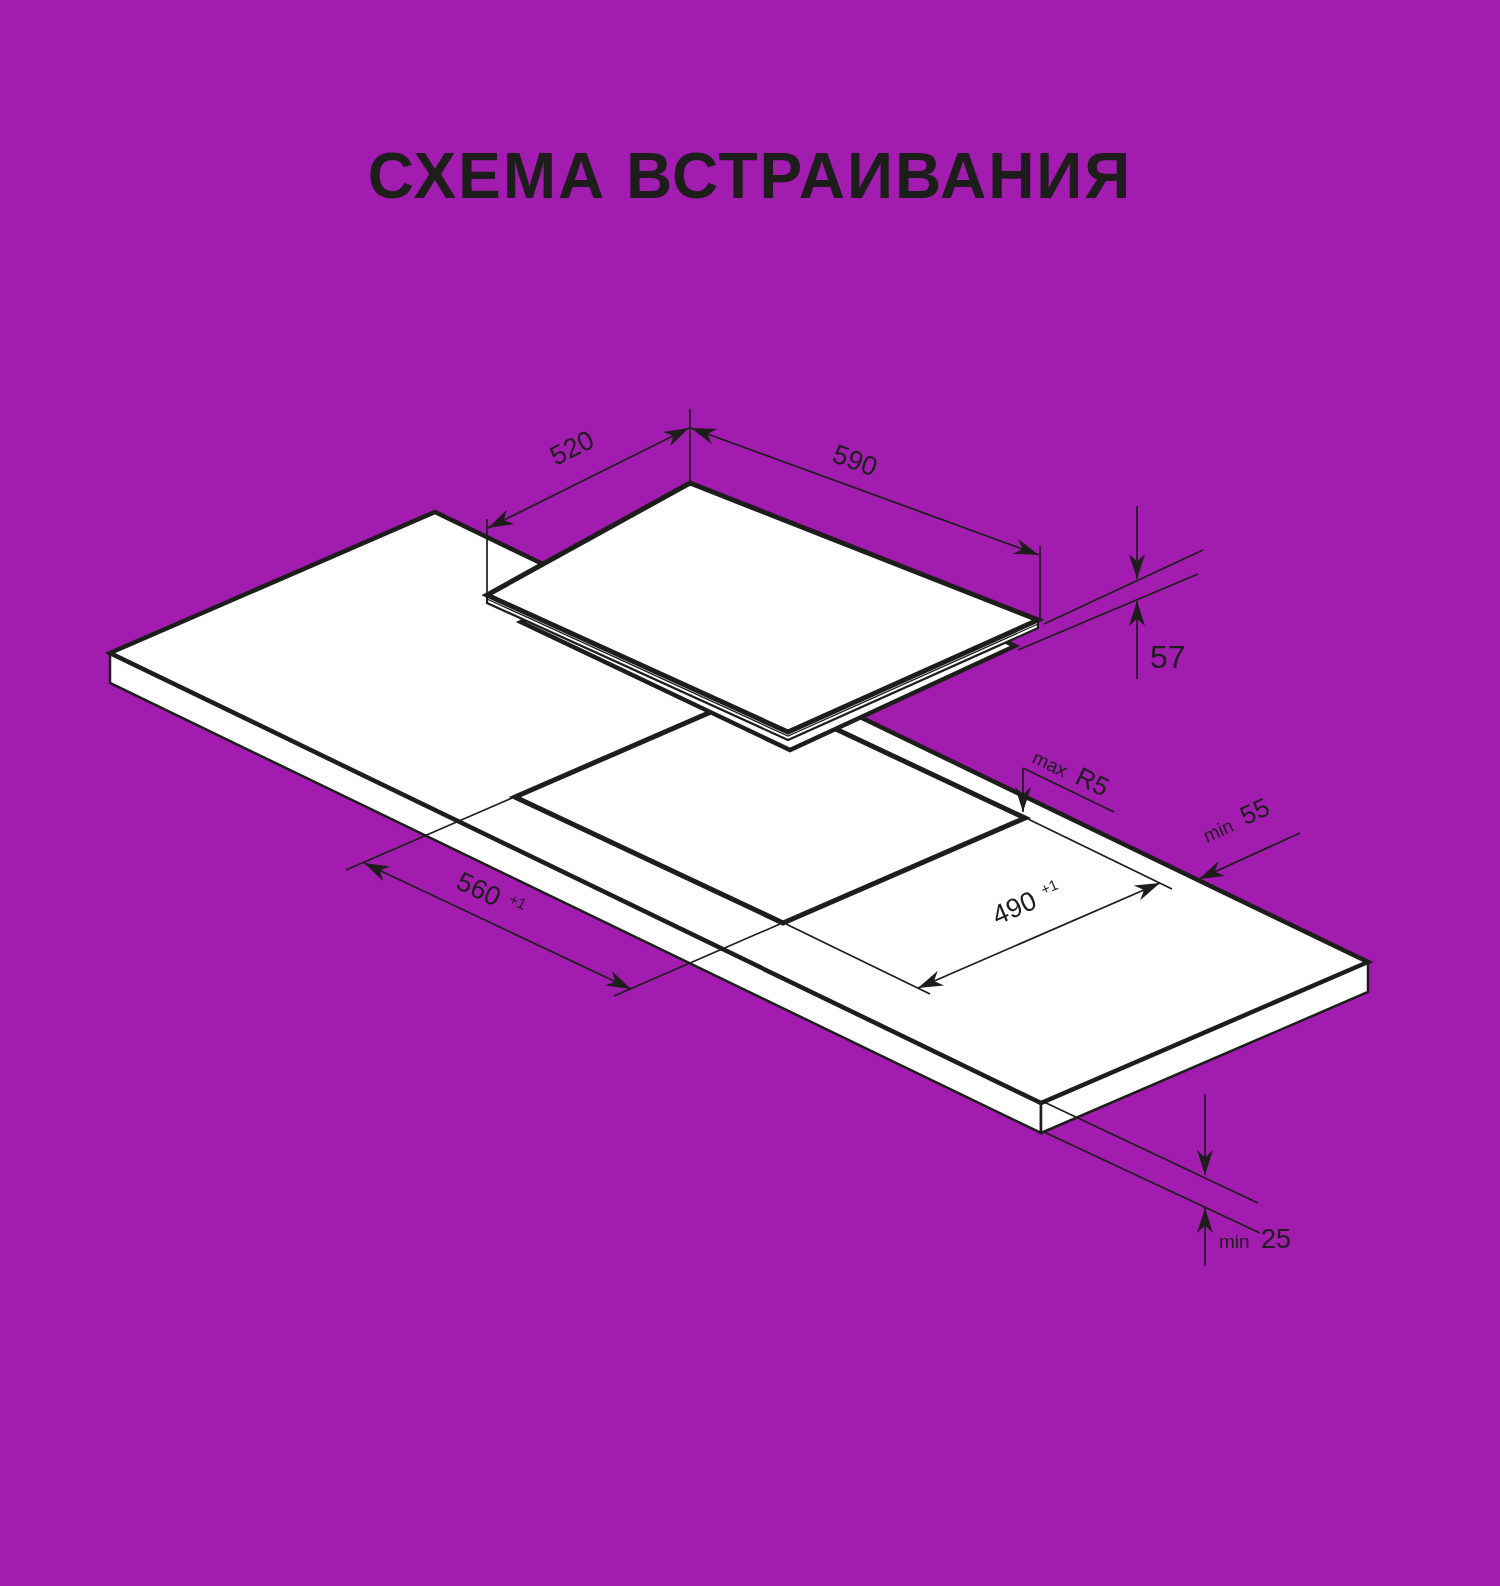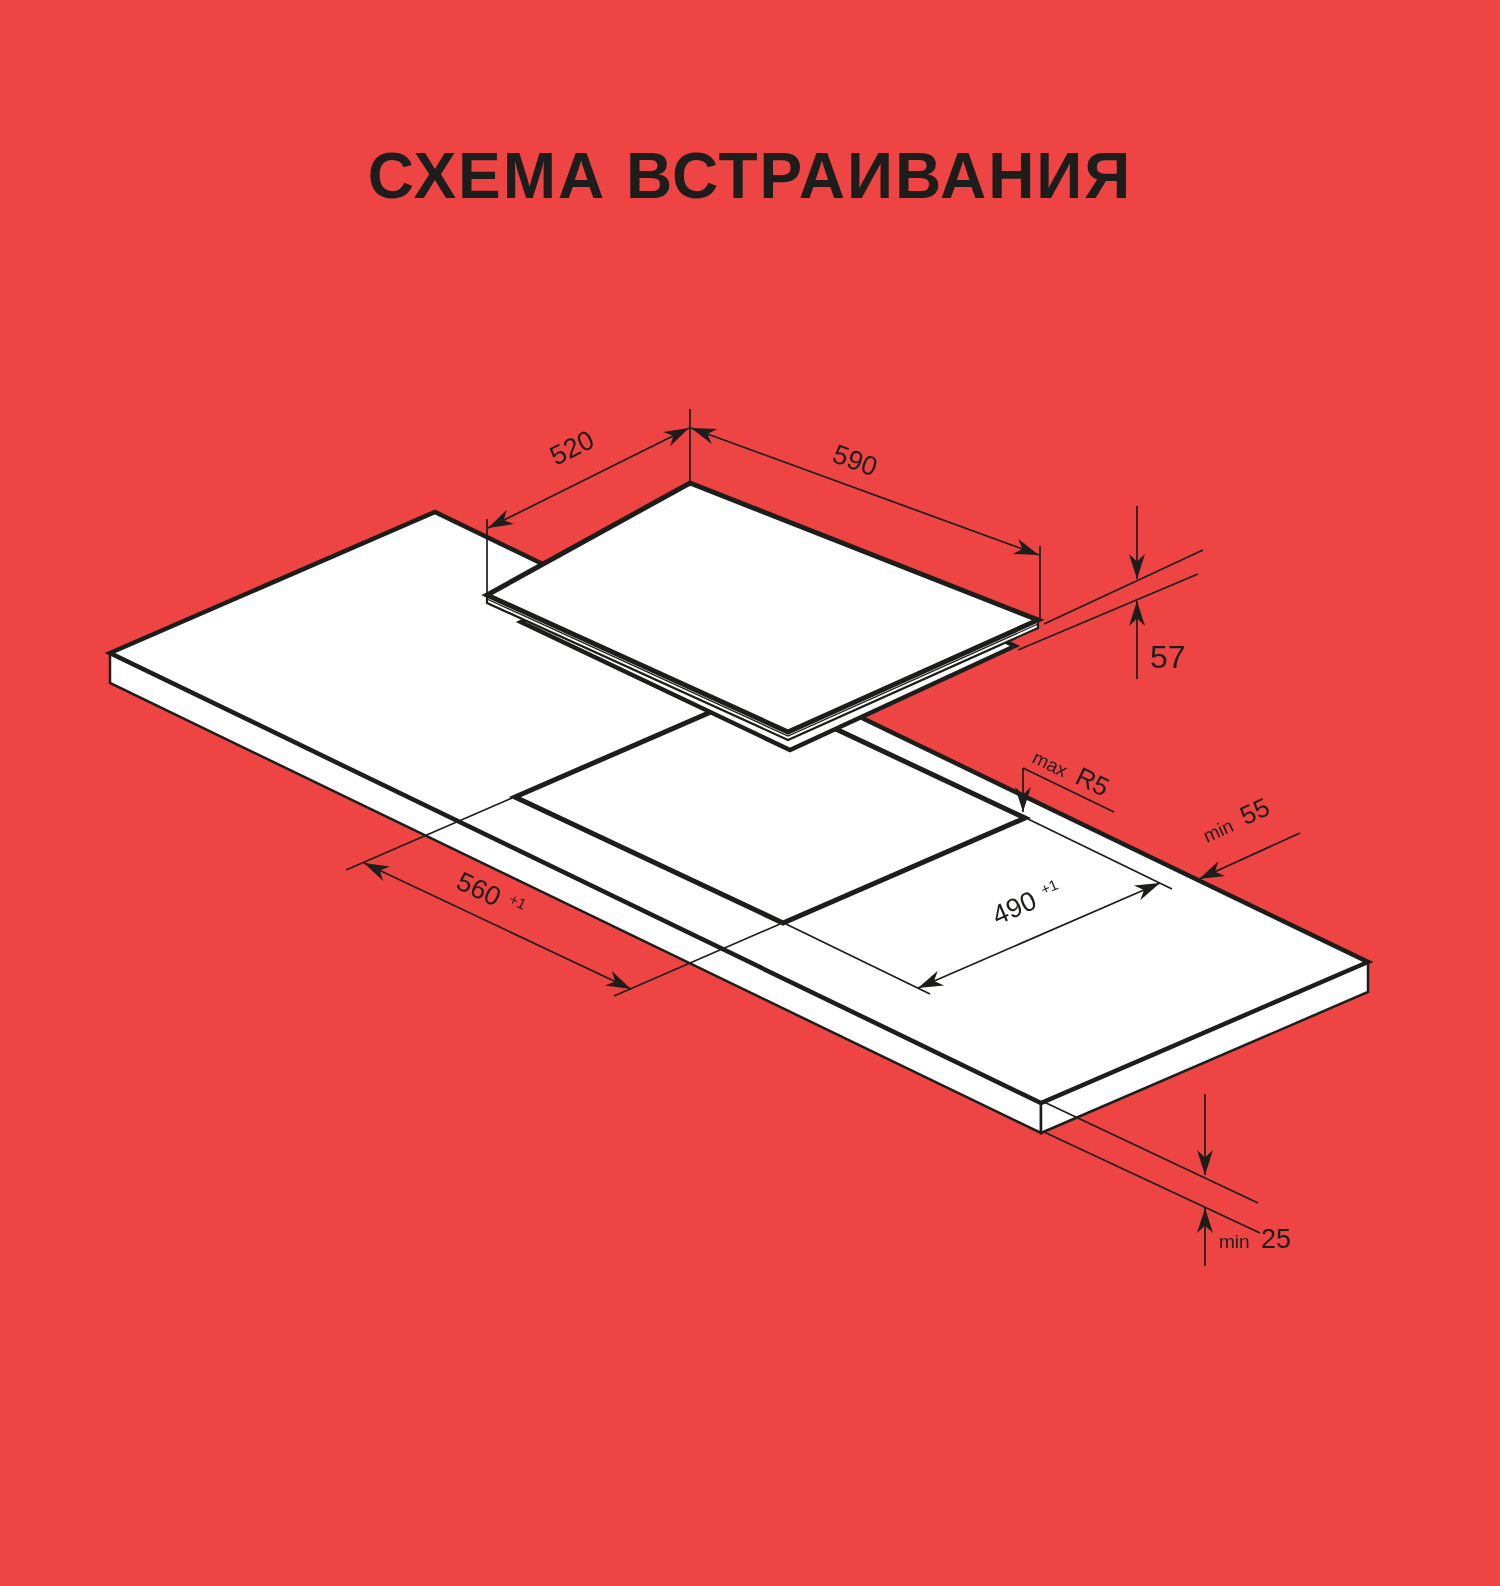--- a/index.html
+++ b/index.html
@@ -1,16 +1,16 @@
 <!DOCTYPE html>
 <html><head>
 <meta charset="utf-8">
 <style>
   html,body{margin:0;padding:0;background:#ffffff;}
-  .page{position:relative;width:1500px;height:1586px;background:#ef4444;margin:0 auto;
+  .page{position:relative;width:1500px;height:1586px;background:#a21caf;margin:0 auto;
         font-family:"Liberation Sans",sans-serif;}
   svg{display:block;}
   svg text{fill:#1d1d1b;}
   .ttl{font-weight:800;}
   .dimtxt{font-weight:400;}
   .thick{fill:#ffffff;stroke:#1d1d1b;stroke-width:4.5;stroke-linejoin:miter;}
   .thick5{fill:#ffffff;stroke:#1d1d1b;stroke-width:5;stroke-linejoin:miter;}
   .med{fill:#ffffff;stroke:#1d1d1b;stroke-width:2.5;stroke-linejoin:miter;}
   .slab{fill:#ffffff;stroke:#1d1d1b;stroke-width:2.2;}
   .lip{fill:none;stroke:#1d1d1b;stroke-width:1.3;}

